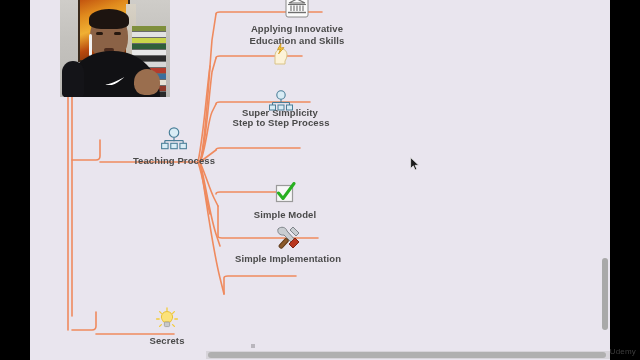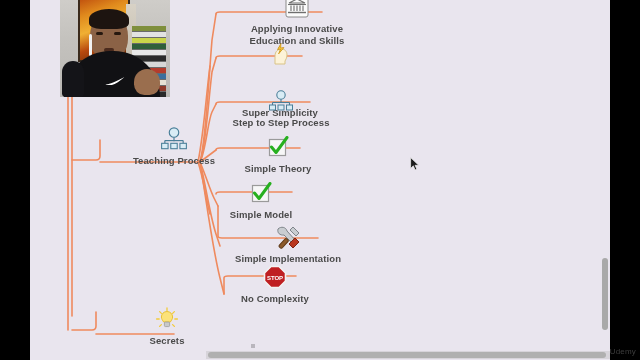--- a/index.html
+++ b/index.html
@@ -50,21 +50,21 @@
     line-height: 11.5px;
     text-align: center;
   }
   .node.two-line .node-label { white-space: normal; width: 96px; }
 
   
   #node-applying        { left: 212px; top: -8px;  width: 110px; }
   #node-super-simplicity{ left: 198px; top: 40px;  width: 104px; gap: 36px; }
   #node-step-process    { left: 196px; top: 86px;  width: 110px; }
   #node-simple-theory   { left: 198px; top: 132px; width: 100px; }
-  #node-simple-model    { left: 184px; top: 178px; width: 94px;  }
+  #node-simple-model    { left: 208px; top: 178px; width: 94px;  }
   #node-simple-impl     { left: 196px; top: 222px; width: 124px; justify-content: space-between; }
   #node-no-complexity   { left: 196px; top: 262px; width: 98px;  }
   #node-teaching        { left: 94px;  top: 124px; width: 100px; }
   #node-secrets         { left: 104px; top: 304px; width: 66px;  }
 
   
   #webcam {
     position: absolute;
     left: 30px; top: 0;
     width: 110px; height: 97px;
@@ -246,29 +246,20 @@
           <line x1="4.5" y1="12.5" x2="4.5" y2="15" stroke="#4a7f99" stroke-width="1.1"></line>
           <line x1="21.5" y1="12.5" x2="21.5" y2="15" stroke="#4a7f99" stroke-width="1.1"></line>
           <rect x="1.5" y="15" width="6" height="5" fill="#d8ecf5" stroke="#4a7f99" stroke-width="1"></rect>
           <rect x="10" y="15" width="6" height="5" fill="#d8ecf5" stroke="#4a7f99" stroke-width="1"></rect>
           <rect x="18.5" y="15" width="6" height="5" fill="#d8ecf5" stroke="#4a7f99" stroke-width="1"></rect>
         </svg>
       </span>
       <span class="node-label">Step to Step Process</span>
     </div>
 
-    <div class="node" id="node-simple-theory">
-      <span class="node-icon">
-        <svg width="22" height="22" viewBox="0 0 22 22">
-          <rect x="2.5" y="3.5" width="16" height="16" fill="#f7f7f7" stroke="#9a9a9a" stroke-width="1.2"></rect>
-          <path d="M4.5 11 L9 16.5 L20 1.5" fill="none" stroke="#27b01f" stroke-width="3" stroke-linecap="round" stroke-linejoin="round"></path>
-        </svg>
-      </span>
-      <span class="node-label">Simple Theory</span>
-    </div>
 
     <div class="node" id="node-simple-model">
       <span class="node-icon">
         <svg width="22" height="22" viewBox="0 0 22 22">
           <rect x="2.5" y="3.5" width="16" height="16" fill="#f7f7f7" stroke="#9a9a9a" stroke-width="1.2"></rect>
           <path d="M4.5 11 L9 16.5 L20 1.5" fill="none" stroke="#27b01f" stroke-width="3" stroke-linecap="round" stroke-linejoin="round"></path>
         </svg>
       </span>
       <span class="node-label">Simple Model</span>
     </div>
@@ -278,29 +269,20 @@
         <svg width="26" height="24" viewBox="0 0 26 24">
           <path d="M3 4 C6 1 11 2 12 6 L21 16 L18 19 L9 10 C5 10.5 2 8 3 4 Z" fill="#c9cdd1" stroke="#7e8489" stroke-width="1"></path>
           <path d="M14 19 L20 13 L24 17 L18 23 Z" fill="#b9371f" stroke="#7e2414" stroke-width="1"></path>
           <rect x="7" y="13" width="4" height="11" rx="1.4" transform="rotate(42 9 18)" fill="#8c5a2b" stroke="#5f3a18" stroke-width="1"></rect>
           <path d="M18 2 L24 8 L21 11 L15 5 Z" fill="#c9cdd1" stroke="#7e8489" stroke-width="1"></path>
         </svg>
       </span>
       <span class="node-label">Simple Implementation</span>
     </div>
 
-    <div class="node" id="node-no-complexity">
-      <span class="node-icon">
-        <svg width="24" height="24" viewBox="0 0 24 24">
-          <polygon points="8,1.5 16,1.5 22.5,8 22.5,16 16,22.5 8,22.5 1.5,16 1.5,8" fill="#bf1f22" stroke="#f2f2f2" stroke-width="1.6"></polygon>
-          <text x="12" y="14.6" font-family="Liberation Sans, sans-serif" font-size="6" font-weight="bold" fill="#ffffff" text-anchor="middle">STOP</text>
-        </svg>
-      </span>
-      <span class="node-label">No Complexity</span>
-    </div>
 
     <div class="node" id="node-teaching">
       <span class="node-icon">
         <svg width="28" height="24" viewBox="0 0 26 22">
           <circle cx="13" cy="5" r="4.4" fill="#d8ecf5" stroke="#4a7f99" stroke-width="1.1"></circle>
           <line x1="13" y1="9.4" x2="13" y2="13" stroke="#4a7f99" stroke-width="1.1"></line>
           <line x1="4.5" y1="12.5" x2="21.5" y2="12.5" stroke="#4a7f99" stroke-width="1.1"></line>
           <line x1="4.5" y1="12.5" x2="4.5" y2="15" stroke="#4a7f99" stroke-width="1.1"></line>
           <line x1="21.5" y1="12.5" x2="21.5" y2="15" stroke="#4a7f99" stroke-width="1.1"></line>
           <rect x="1.5" y="15" width="6" height="5" fill="#d8ecf5" stroke="#4a7f99" stroke-width="1"></rect>

